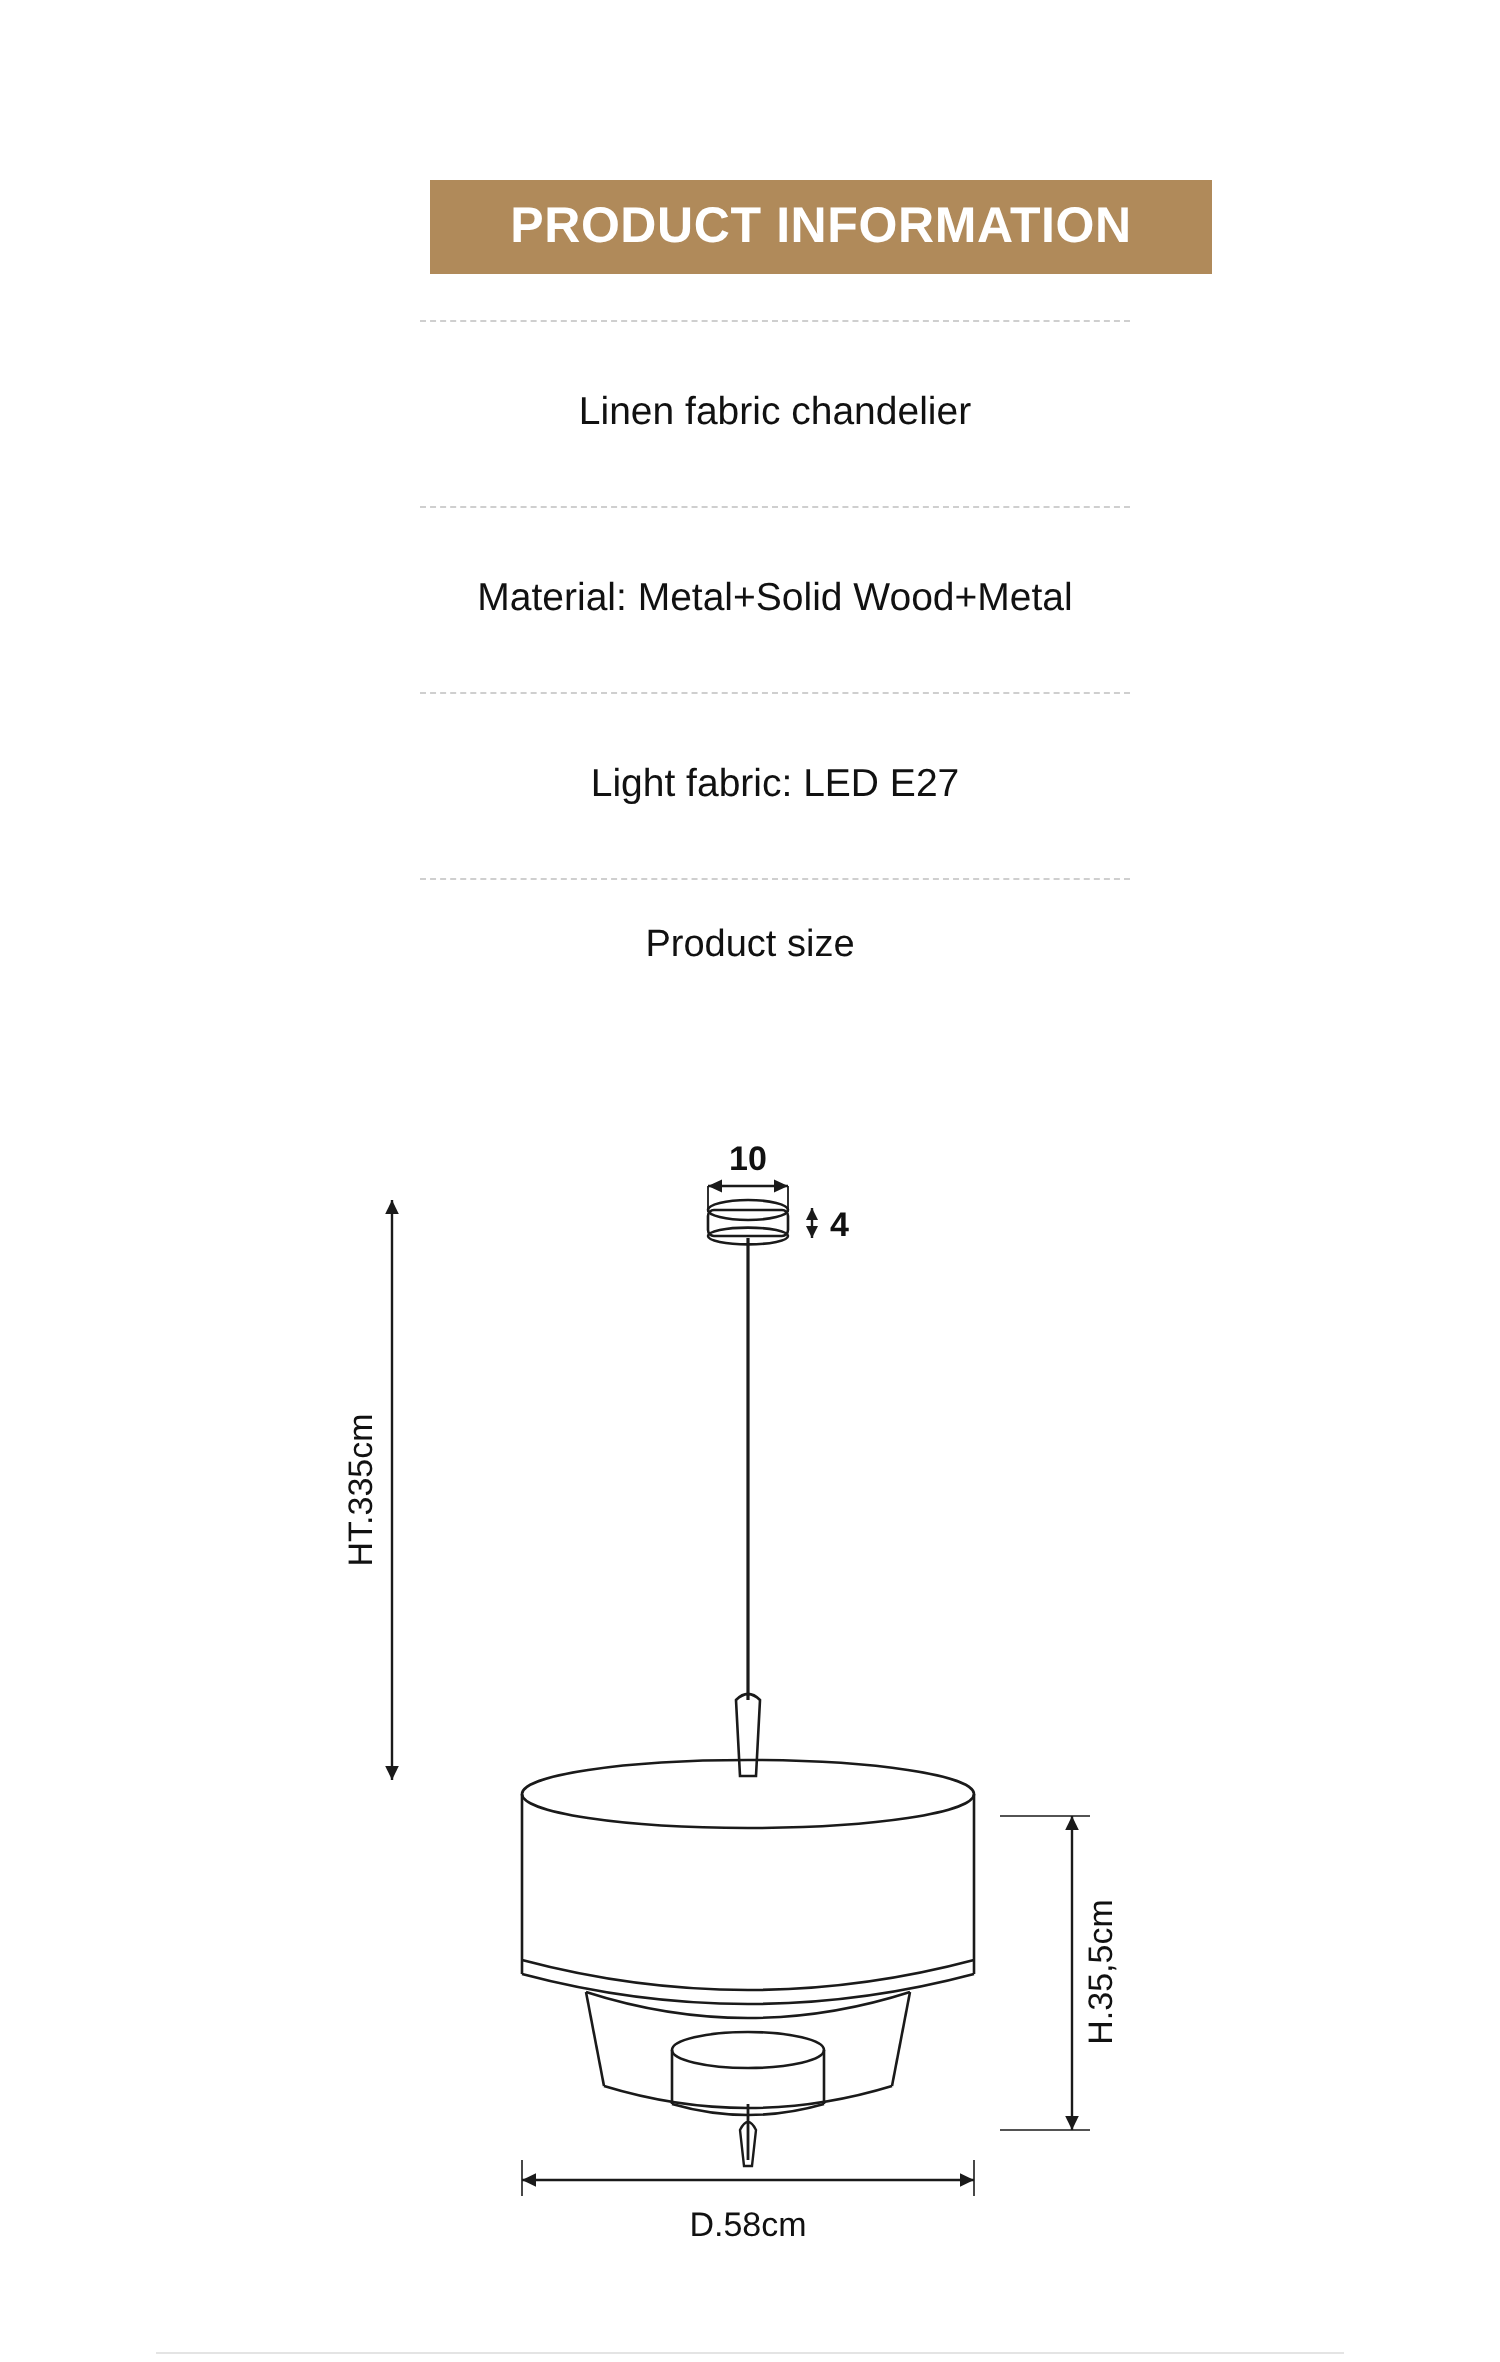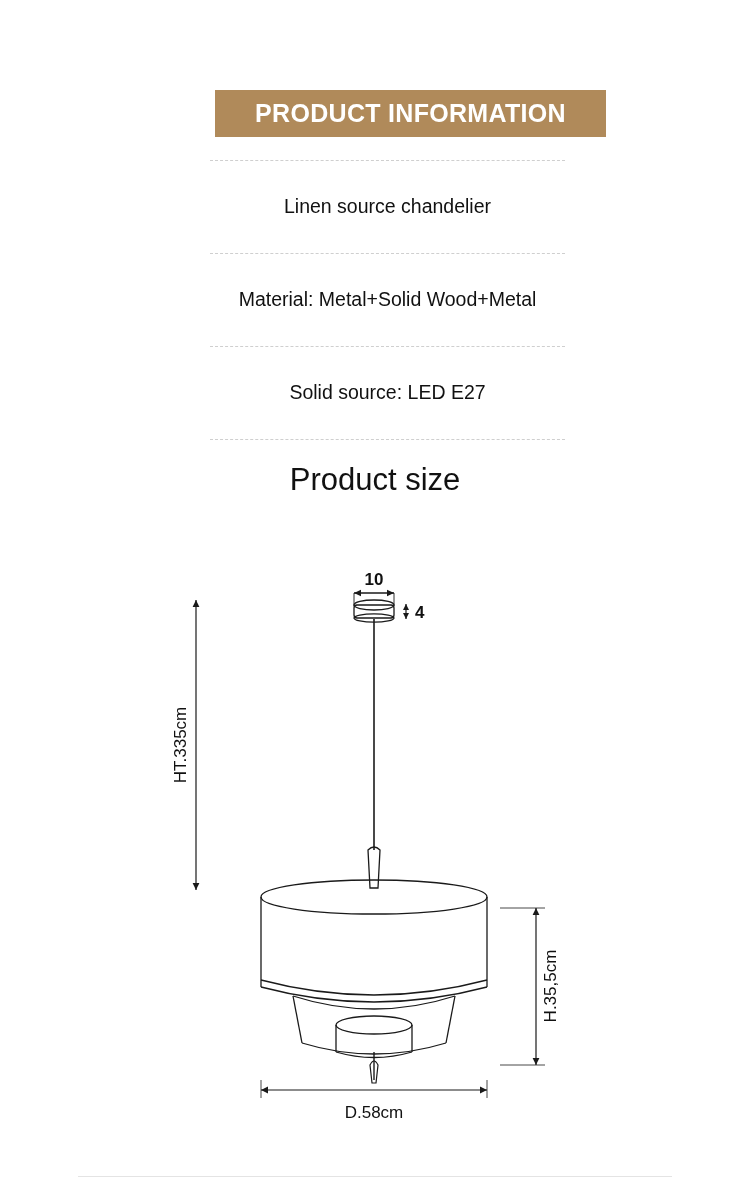--- a/index.html
+++ b/index.html
@@ -61,21 +61,21 @@
     line-height: 1.3;
   }
 
   
   .size-title {
     position: absolute;
     top: 462px;
     left: 0;
     width: 750px;
     text-align: center;
-    font-size: 31px;
+    font-size: 19px;
     color: #111111;
   }
 
   
   .drawing {
     position: absolute;
     left: 0;
     top: 520px;
     width: 750px;
     height: 620px;
@@ -94,29 +94,29 @@
 </head>
 <body>
 
 <div class="banner">
   <span class="banner-text">PRODUCT INFORMATION</span>
 </div>
 
 <div class="info-block">
   <div class="divider"></div>
   <div class="info-row">
-    <span>Linen source chandelier</span>
+    <span>Linen fabric chandelier</span>
   </div>
   <div class="divider"></div>
   <div class="info-row">
     <span>Material: Metal+Solid Wood+Metal</span>
   </div>
   <div class="divider"></div>
   <div class="info-row">
-    <span>Solid source: LED E27</span>
+    <span>Light fabric: LED E27</span>
   </div>
   <div class="divider"></div>
 </div>
 
 <div class="size-title">Product size</div>
 
 <div class="drawing">
   <svg width="750" height="620" viewBox="0 0 750 620" xmlns="http://www.w3.org/2000/svg">
     <g stroke="#1a1a1a" fill="none" stroke-width="1.3">
 

